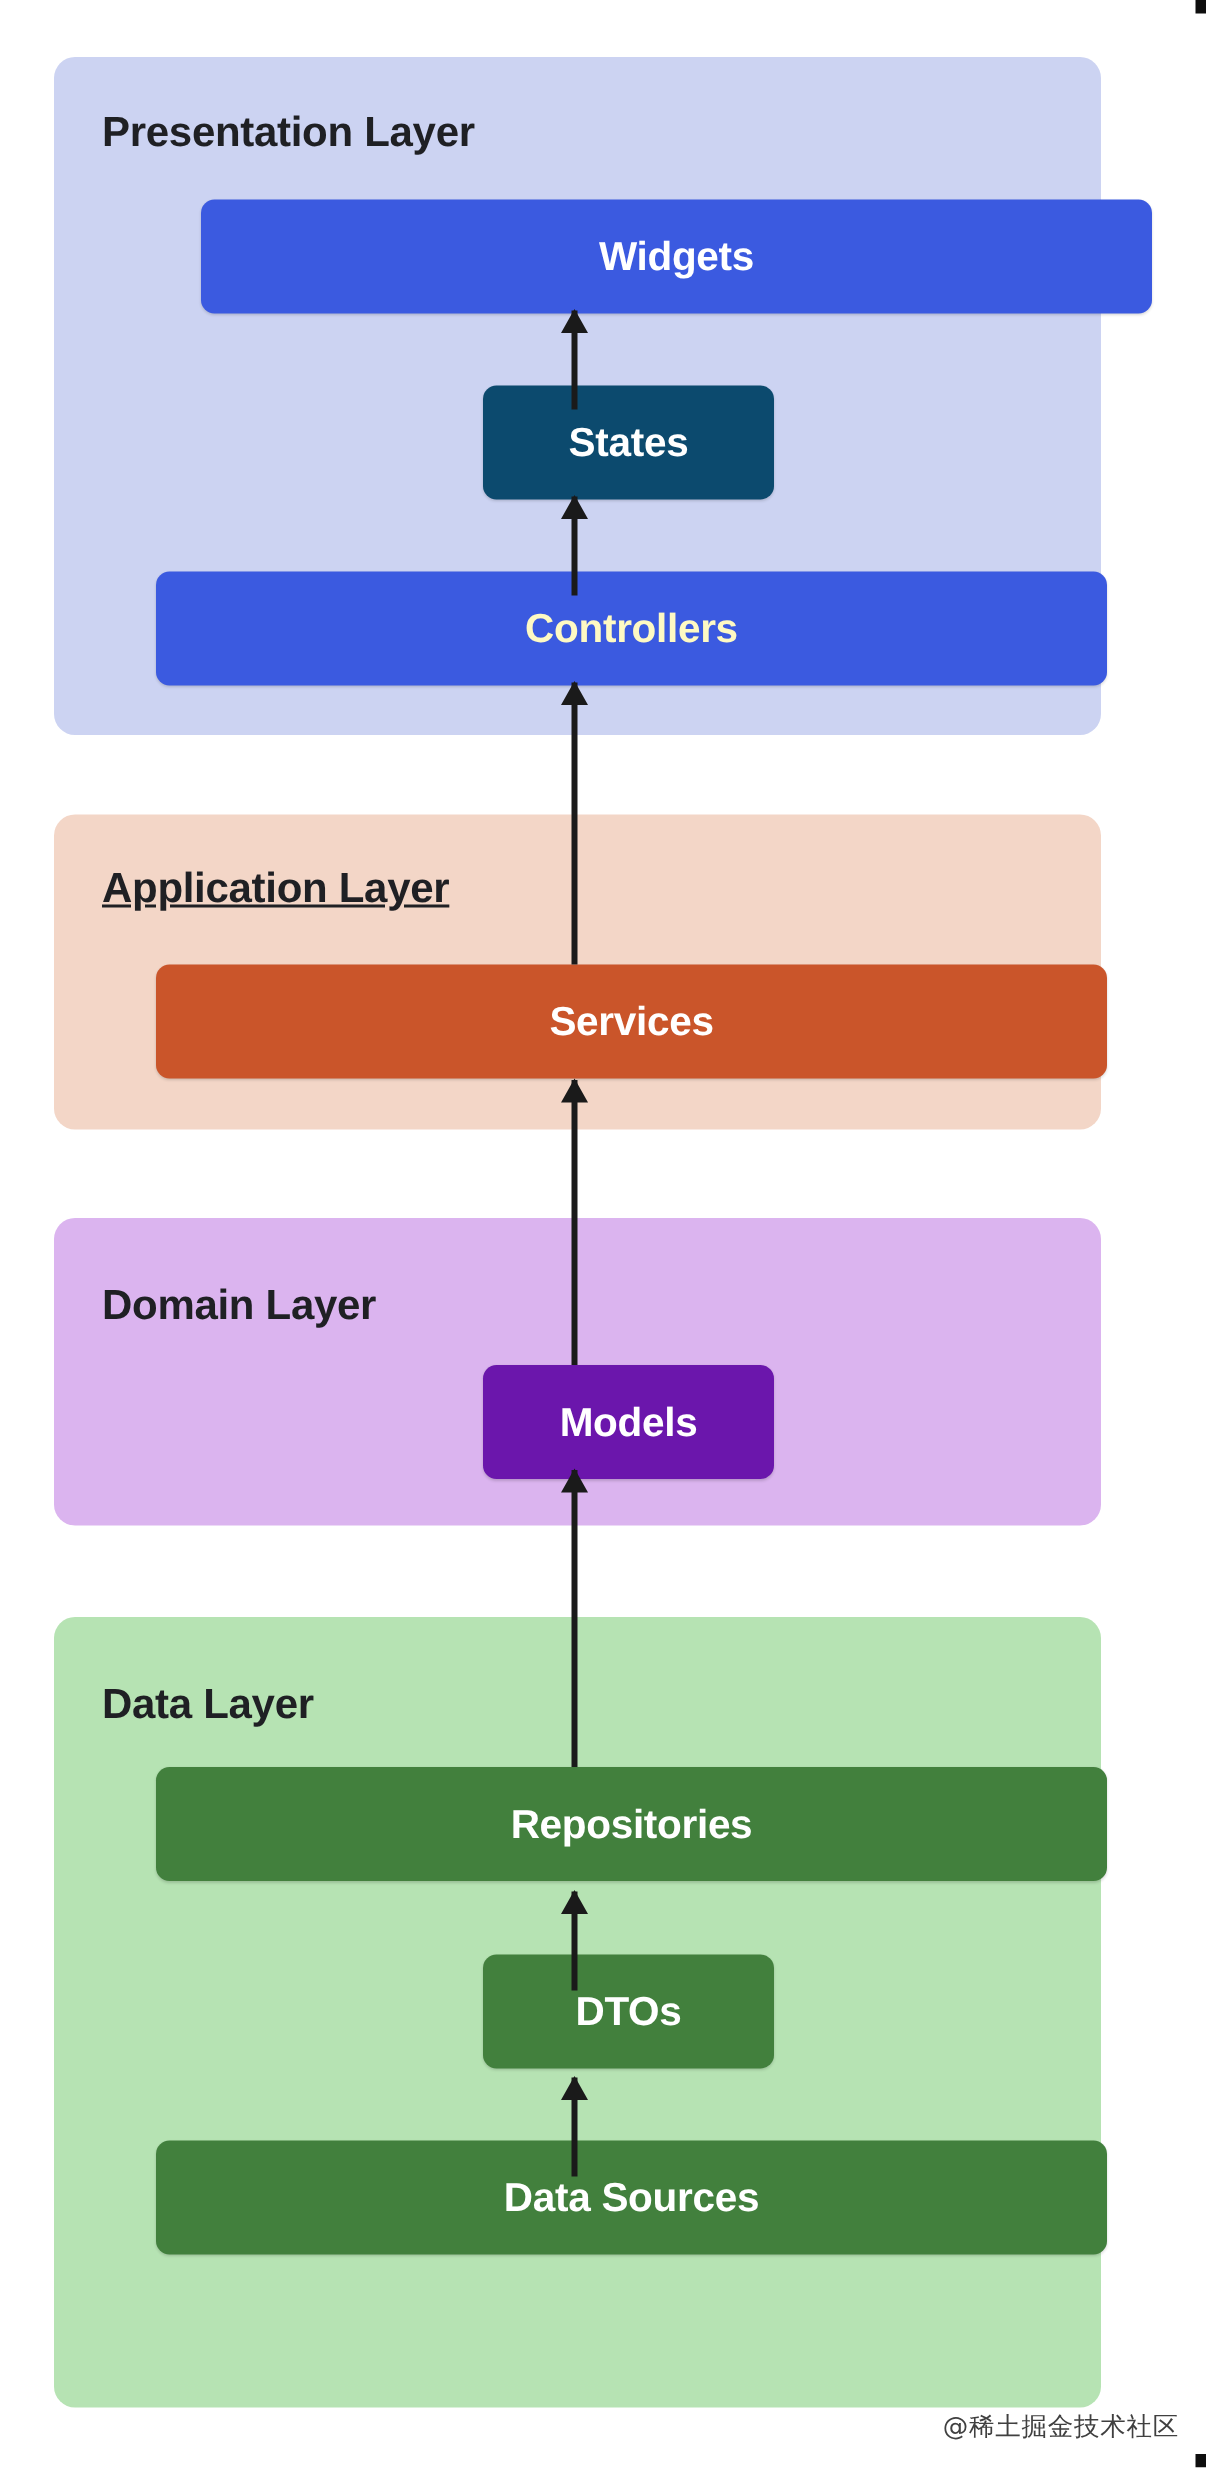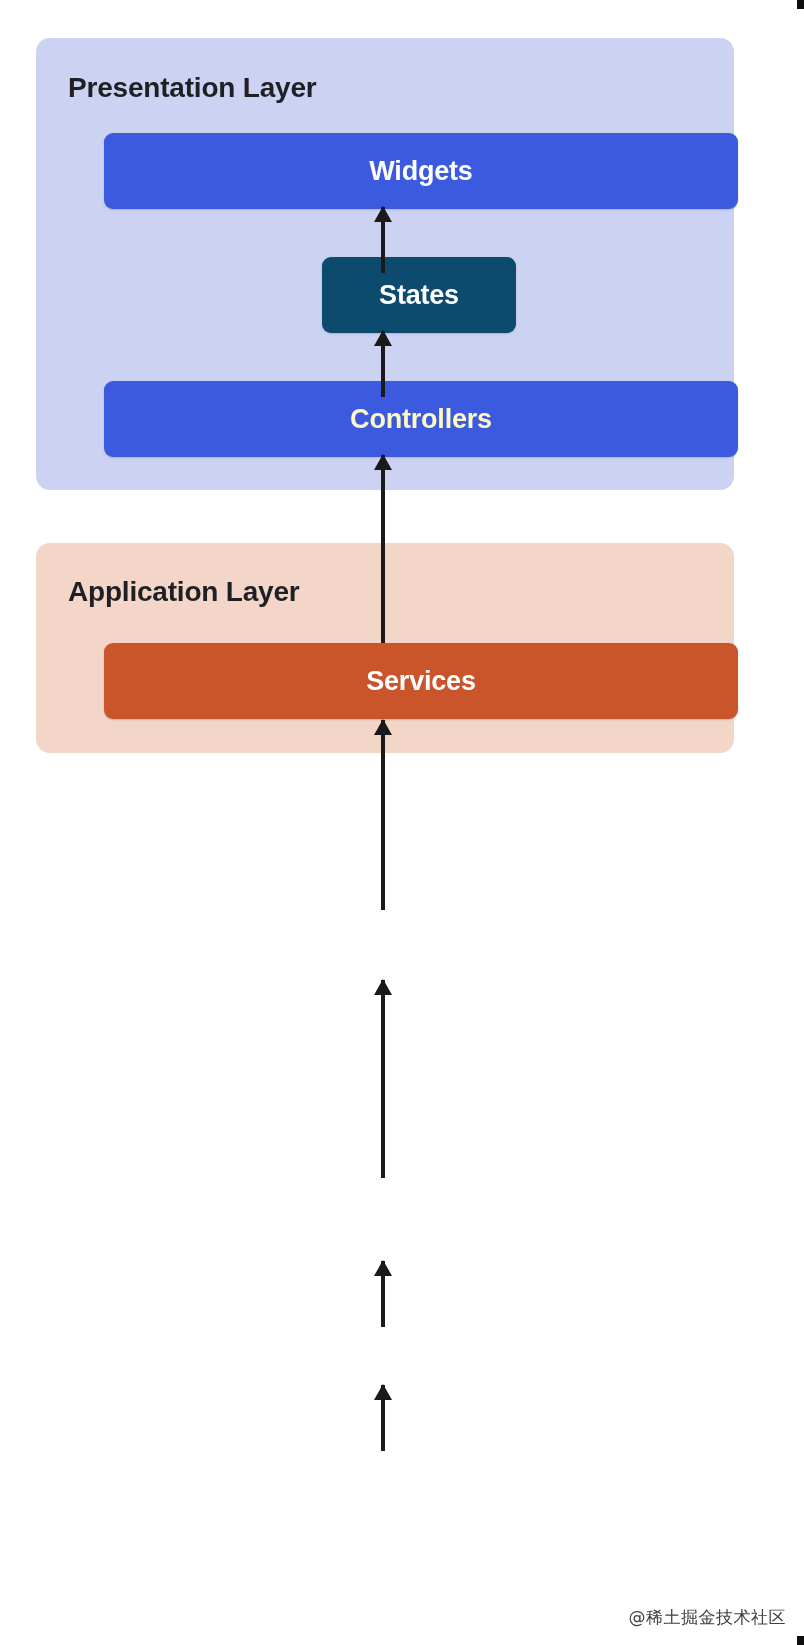--- a/index.html
+++ b/index.html
@@ -100,34 +100,48 @@
 <body>
 
 <div id="diagram" style="background: rgb(255, 255, 255);">
 
   <div class="corner-mark tr"></div>
   <div class="corner-mark br"></div>
 
   <div class="layer" id="layer-presentation" style="top: 38px; height: 452px; background: rgb(204, 211, 242); padding-left: 48px;">
     <div class="layer-title" style="top: 34px; color: rgb(31, 32, 36);">Presentation Layer</div>
 
-    <div class="box wide" id="box-widgets" style="top: 95px; background: rgb(59, 90, 224); color: rgb(255, 255, 255);">Widgets</div>
+    <div class="box wide" id="box-widgets" style="top: 95px; background: rgb(59, 90, 224); color: rgb(255, 255, 255); margin-left: 30px;">Widgets</div>
 
     <div class="box narrow" id="box-states" style="top: 219px; background: #0c4a6e; color: rgb(255, 255, 255);">States</div>
 
     <div class="box wide" id="box-controllers" style="top: 343px; background: rgb(59, 90, 224); color: #fef9c3;">Controllers</div>
   </div>
 
   <div class="layer" id="layer-application" style="top: 543px; height: 210px; background: rgb(243, 214, 199);">
-    <div class="layer-title" style="top: 33px; color: rgb(31, 32, 36);">Application Layer</div>
+    <div class="layer-title" style="top: 33px; color: rgb(31, 32, 36); text-decoration: underline;">Application Layer</div>
 
     <div class="box wide" id="box-services" style="top: 100px; background: rgb(202, 85, 42); color: #ffffff;">Services</div>
   </div>
 
+  <div class="layer" id="layer-domain" style="top: 812px; height: 205px; background: rgb(219, 180, 239);">
+    <div class="layer-title" style="top: 42px; color: rgb(31, 32, 36);">Domain Layer</div>
 
+    <div class="box narrow" id="box-models" style="top: 98px; background: rgb(107, 22, 172); color: rgb(255, 255, 255);">Models</div>
+  </div>
+
+  <div class="layer" id="layer-data" style="top: 1078px; height: 527px; background: rgb(182, 227, 179);">
+    <div class="layer-title" style="top: 42px; color: rgb(31, 32, 36);">Data Layer</div>
+
+    <div class="box wide" id="box-repositories" style="top: 100px; background: rgb(66, 128, 61); color: rgb(255, 255, 255);">Repositories</div>
+
+    <div class="box narrow" id="box-dtos" style="top: 225px; background: rgb(66, 128, 61); color: rgb(255, 255, 255);">DTOs</div>
+
+    <div class="box wide" id="box-data-sources" style="top: 349px; background: rgb(66, 128, 61); color: rgb(255, 255, 255);">Data Sources</div>
+  </div>
 
   <div class="arrow" style="top: 1385px; height: 66px; background: rgb(26, 26, 26);"></div>
 
   <div class="arrow" style="top: 1261px; height: 66px; background: rgb(26, 26, 26);"></div>
 
   <div class="arrow" style="top: 980px; height: 198px; background: rgb(26, 26, 26);"></div>
 
   <div class="arrow" style="top: 720px; height: 190px; background: rgb(26, 26, 26);"></div>
 
   <div class="arrow" style="top: 455px; height: 188px; background: rgb(26, 26, 26);"></div>

